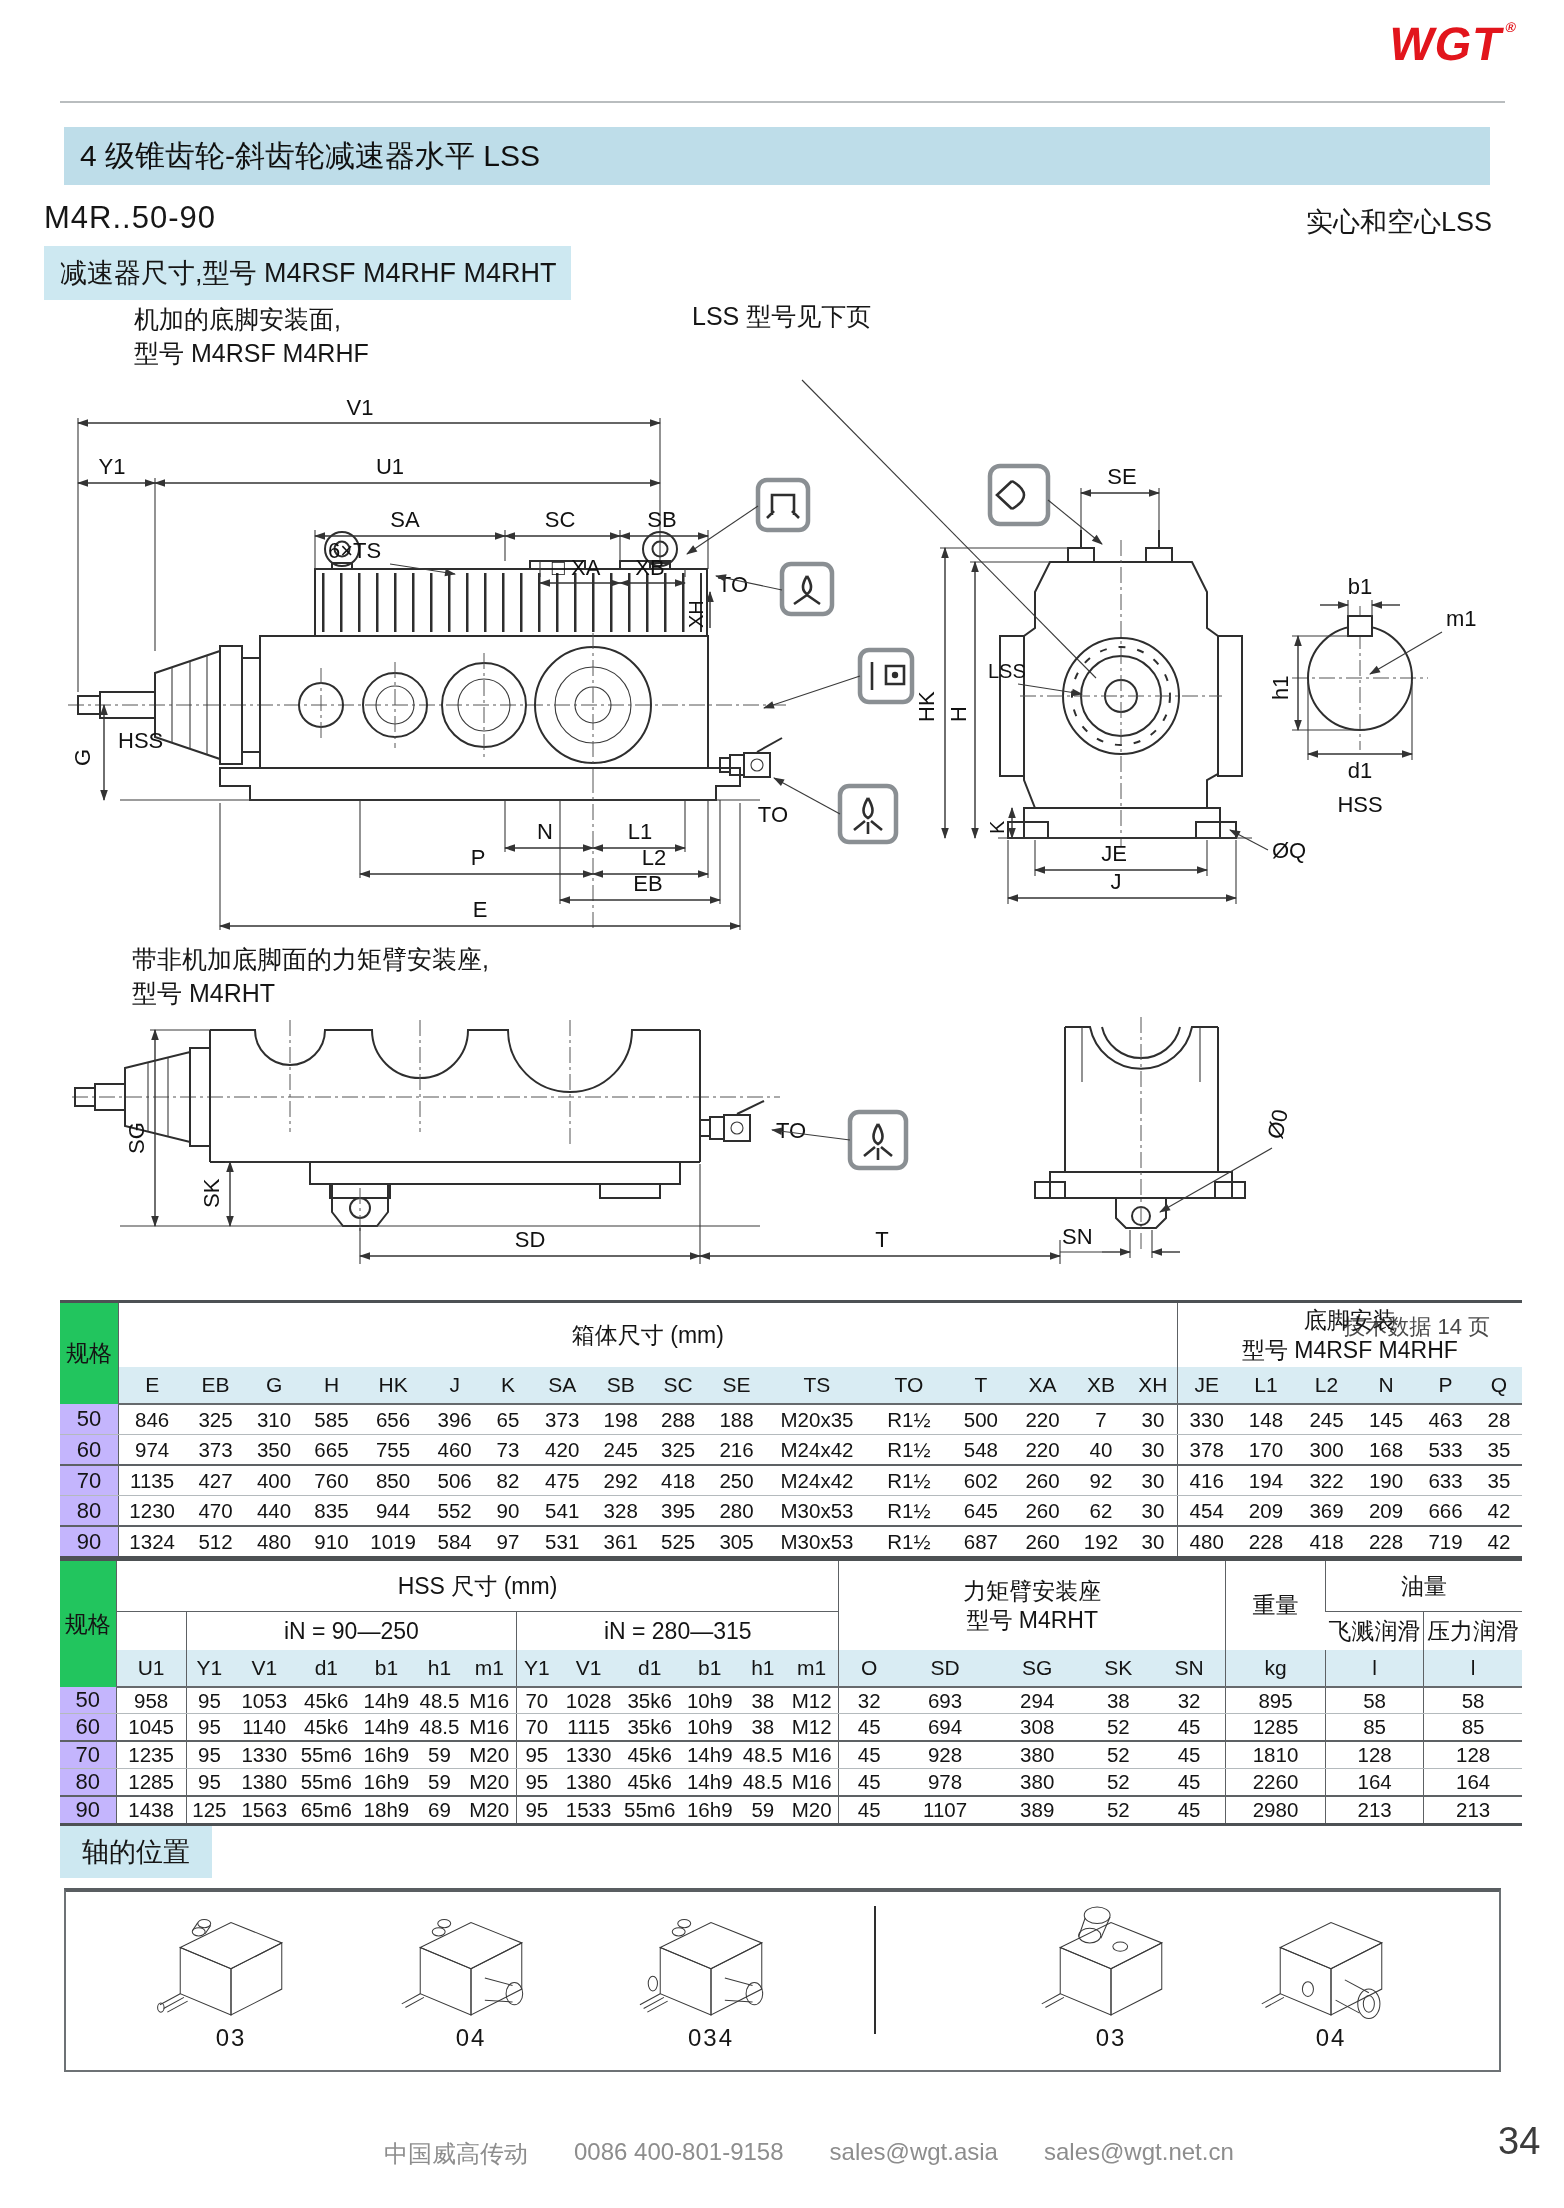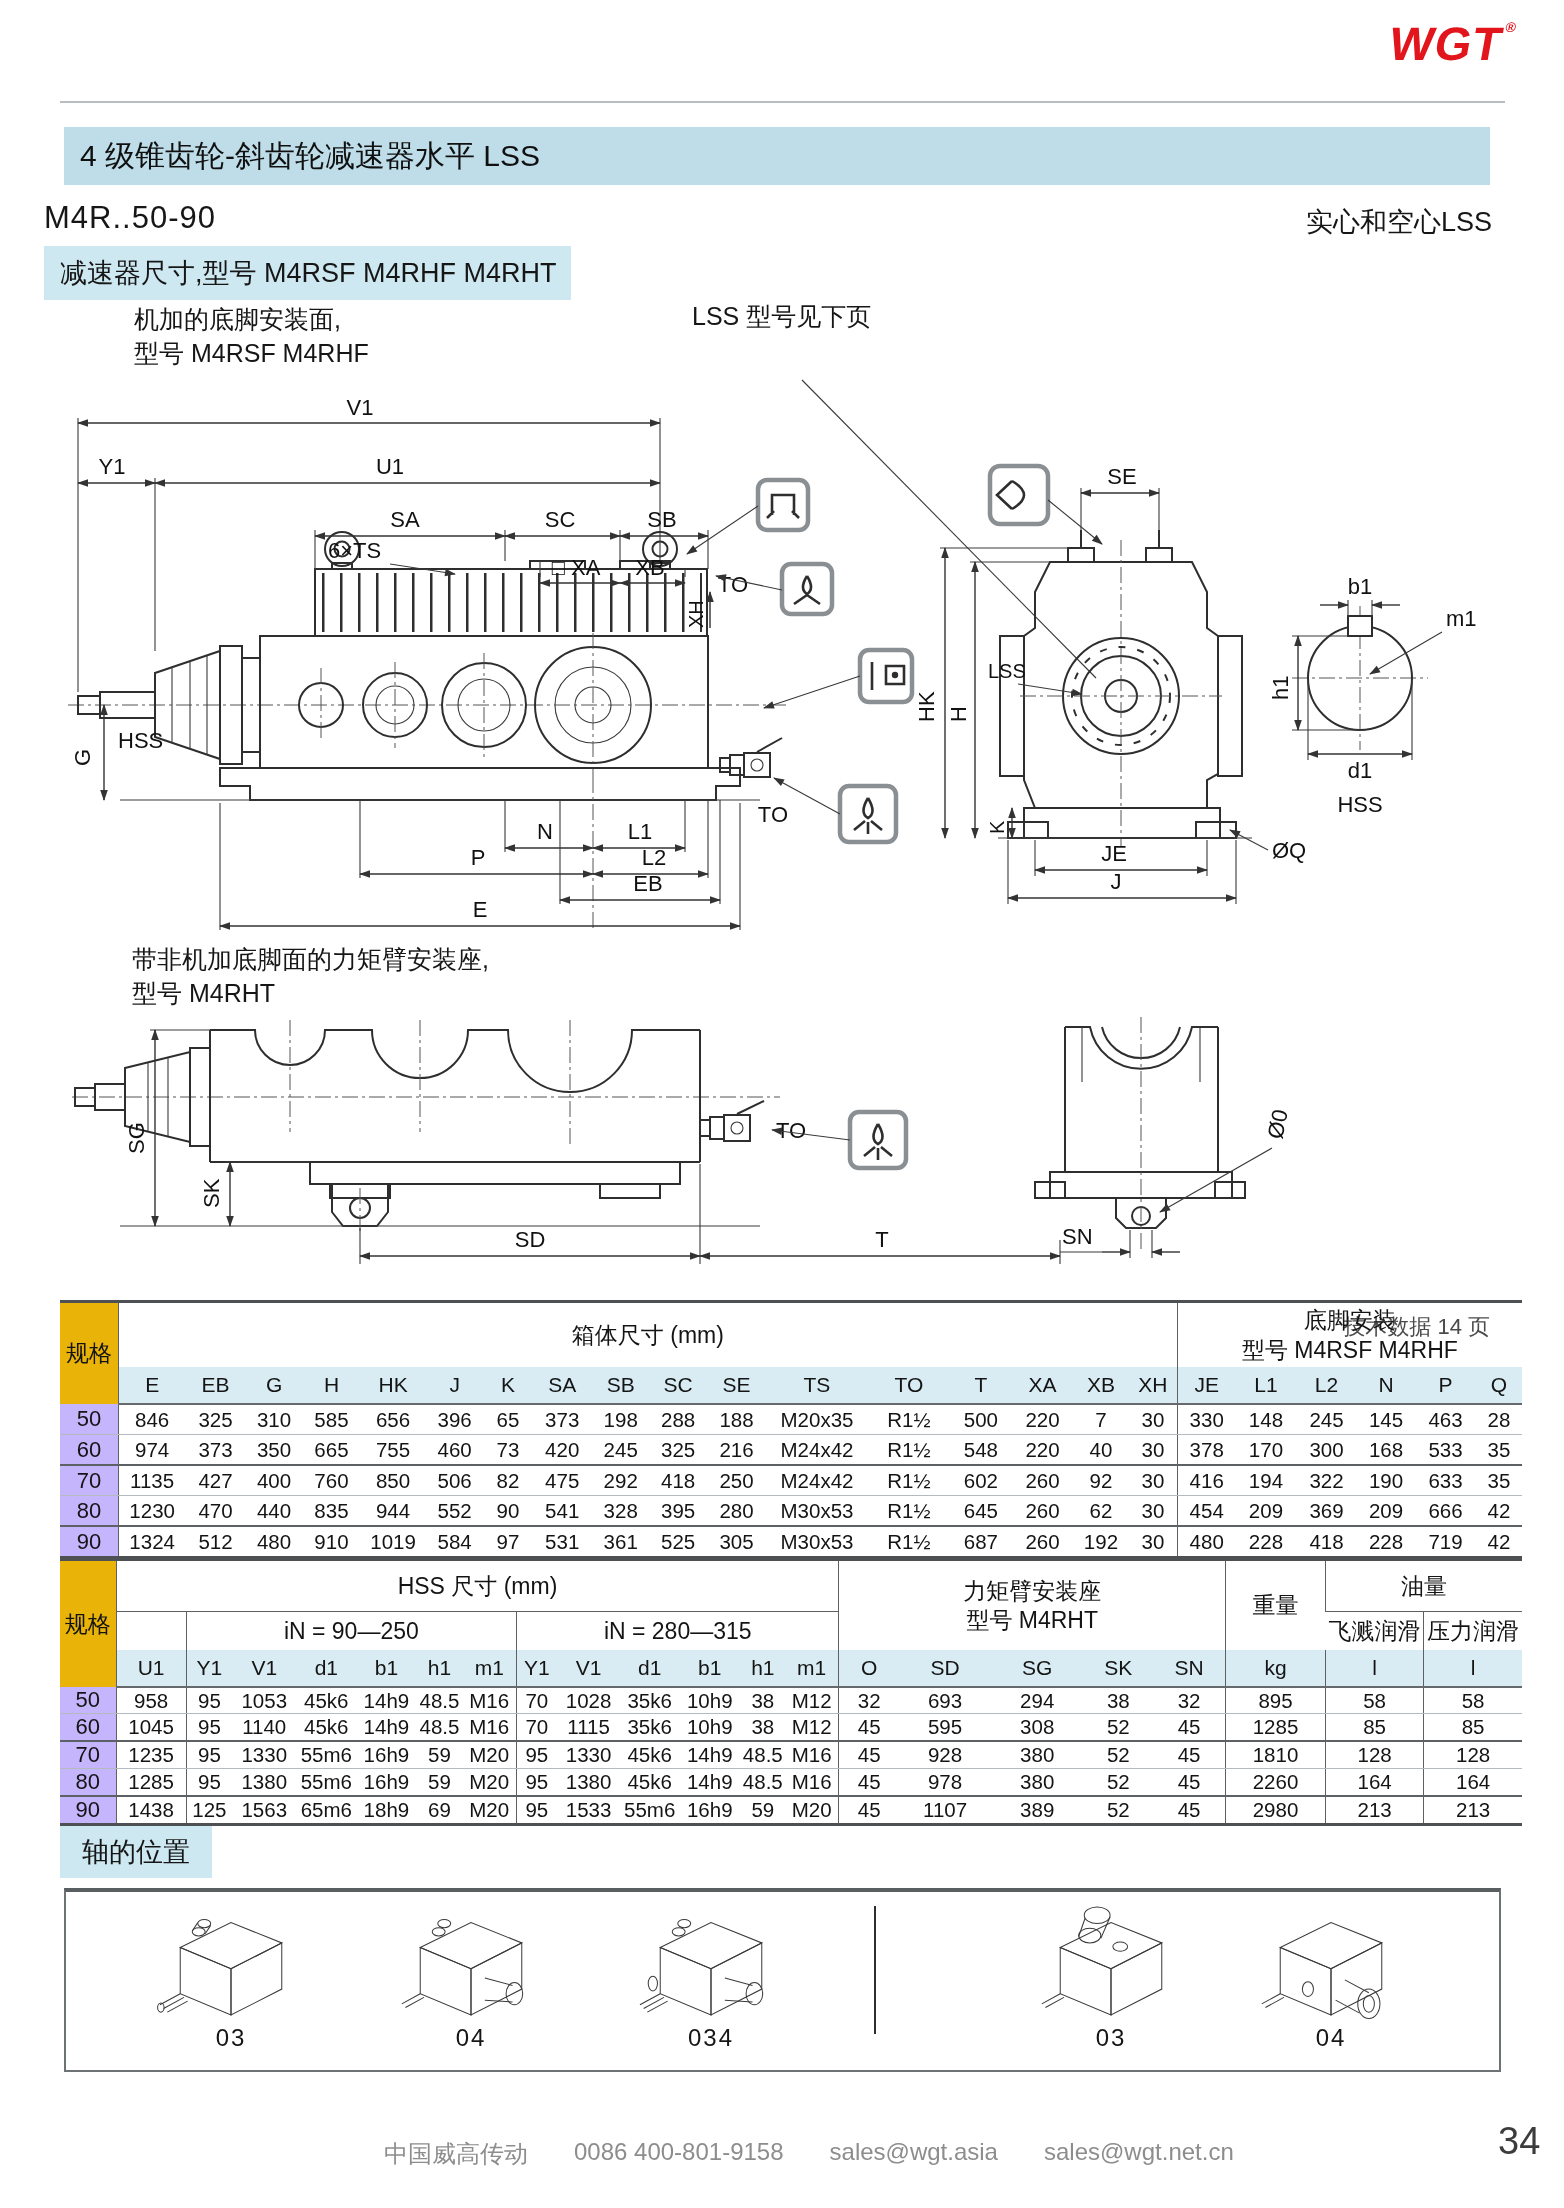--- a/index.html
+++ b/index.html
@@ -28,21 +28,21 @@
   .iconbox{fill:#fff;stroke:#8a8f93;stroke-width:4.5;}
   .glyph{fill:none;stroke:#2e2e2e;stroke-width:2.6;}
   text.dl{font-family:"Liberation Sans",sans-serif;font-size:22px;fill:#111;}
   text.dl2{font-family:"Liberation Sans",sans-serif;font-size:20px;fill:#111;}
   .mid{text-anchor:middle;}
   
   table.dtable{border-collapse:collapse;table-layout:fixed;width:1462px;border-top:3px solid #4d5154;border-bottom:3px solid #4d5154;font-size:21px;color:#141414;}
   table.dtable th,table.dtable td{padding:0;text-align:center;font-weight:normal;}
   .t1{position:absolute;left:60px;top:1300px;}
   .t2{position:absolute;left:60px;top:1558px;}
-  th.spec{background:#eab308;font-size:24px;border-right:1.5px solid #5d6164;}
+  th.spec{background:#22c55e;font-size:24px;border-right:1.5px solid #5d6164;}
   tr.letters td{background:#d9ecf3;height:36px;font-size:21px;border-bottom:2px solid #666a6d;}
   .t1 thead tr.grp th{height:64px;font-size:23px;}
   .t2 thead tr.grp th{font-size:23px;}
   tbody td{height:29px;border-bottom:1px solid #b4babd;font-size:20.5px;}
   .t2 tbody td{height:24px;}
   tbody td.spec{background:#c4b5fd;font-size:22px;border-right:1.5px solid #5d6164;}
   tbody tr:nth-child(2) td{border-bottom:2px solid #5d6164;}
   tbody tr:nth-child(4) td{border-bottom:2px solid #5d6164;}
   tbody tr:last-child td{border-bottom:none;}
   
@@ -693,21 +693,21 @@
           <td>14h9</td>
           <td>48.5</td>
           <td>M16</td>
           <td>70</td>
           <td>1115</td>
           <td>35k6</td>
           <td>10h9</td>
           <td>38</td>
           <td>M12</td>
           <td>45</td>
-          <td>595</td>
+          <td>694</td>
           <td>308</td>
           <td>52</td>
           <td>45</td>
           <td>1285</td>
           <td>85</td>
           <td>85</td>
         </tr>
         <tr>
           <td class="spec">70</td>
           <td>1235</td>

